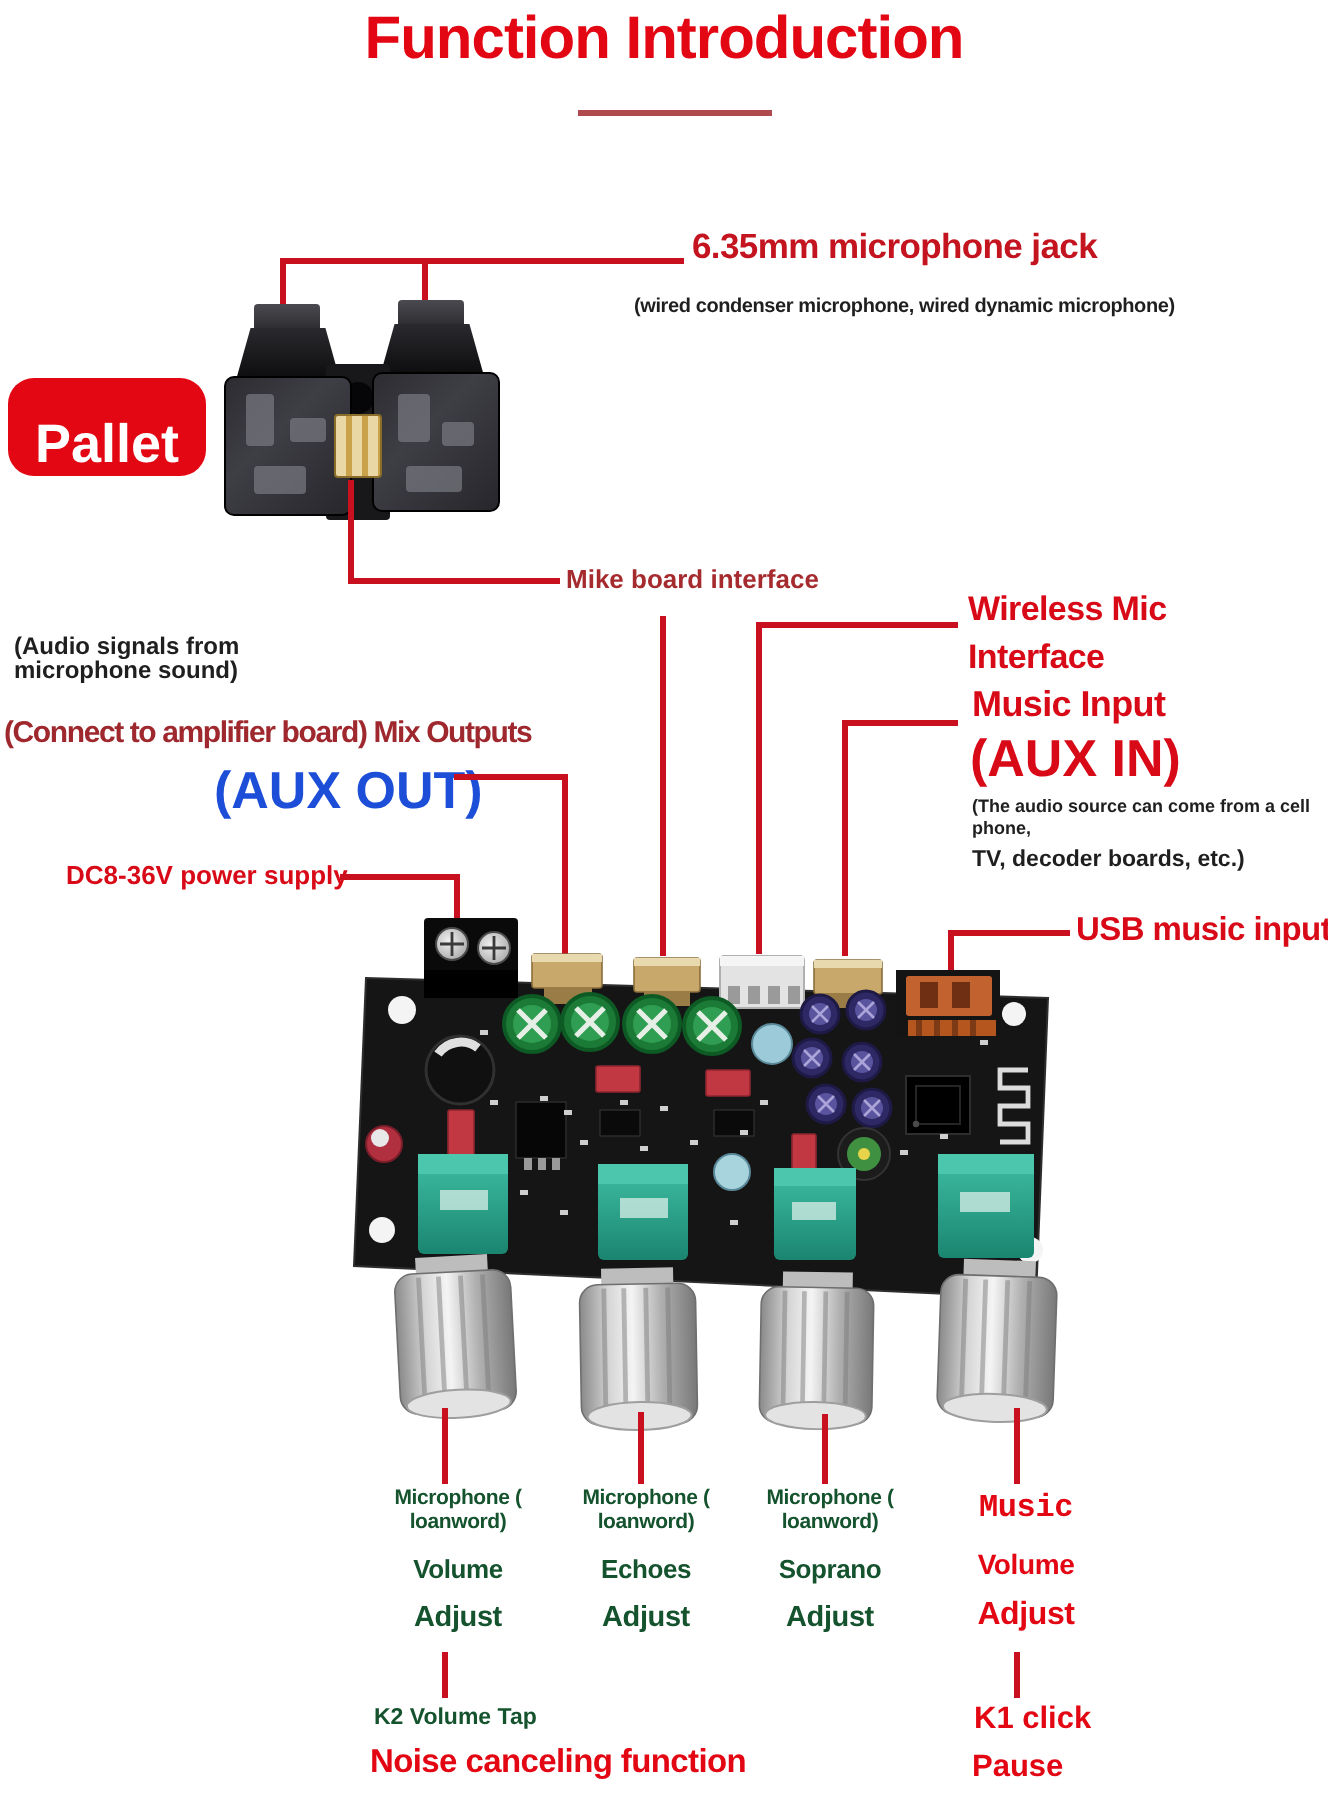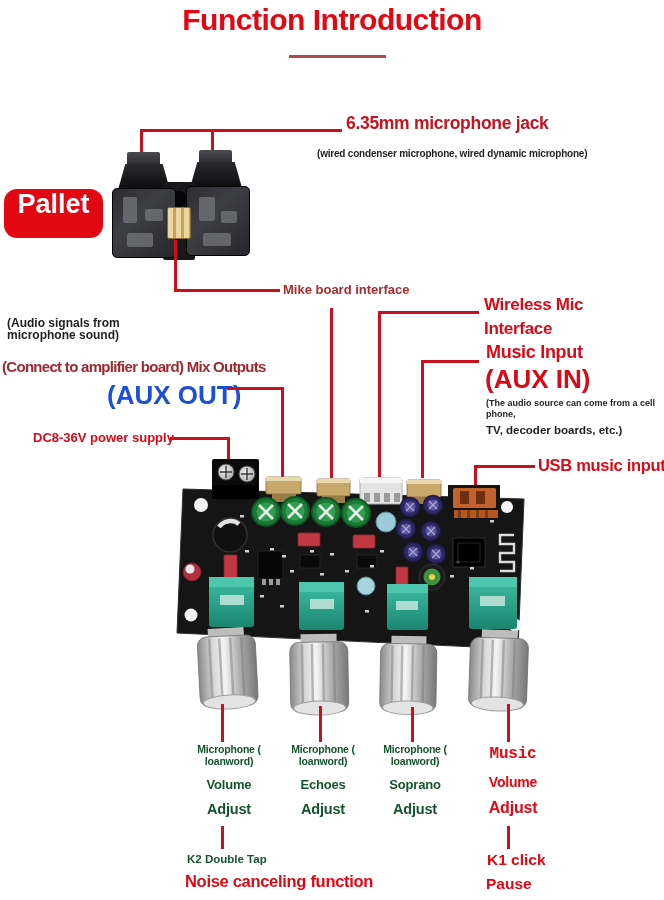--- a/index.html
+++ b/index.html
@@ -13,21 +13,21 @@
   .blk{color:#1f1f1f;}
   .ln{position:absolute;background:#c8101e;}
 
   
   .title{left:0;top:5px;width:664px;text-align:center;font-size:30px;letter-spacing:-0.5px;}
   .title-rule{left:289px;top:55px;width:97px;height:3px;background:#b04a4e;}
 
   
   .badge{position:absolute;left:4px;top:189px;width:99px;height:49px;background:#e30613;
          border-radius:13px;color:#fff;font-weight:bold;font-size:27px;display:flex;
-         align-items:flex-start;justify-content:center;}
+         align-items:flex-end;justify-content:center;}
 
   
   .jack-barrel{position:absolute;width:33px;height:14px;background:linear-gradient(#4a4a50,#2a2a2e);border-radius:2px;}
   .jack-nut{position:absolute;width:52px;height:26px;background:linear-gradient(#2a2a2e,#0c0c0e);
             clip-path:polygon(14% 0,86% 0,100% 100%,0 100%);}
   .jack-body{position:absolute;width:62px;height:68px;border-radius:5px;border:1px solid #000;
              background:linear-gradient(135deg,#2c2c31 0%,#3e3e45 40%,#26262b 100%);overflow:hidden;}
   .jb-detail{position:absolute;background:#75757d;opacity:.75;border-radius:2px;}
   .center-plate{position:absolute;left:163px;top:182px;width:32px;height:78px;background:#18181a;border-radius:2px;}
   .plate-hole{position:absolute;left:171px;top:191px;width:16px;height:16px;border-radius:50%;background:#060608;}
@@ -358,18 +358,18 @@
     <div class="k-top">
       <div>Music</div>
       <div></div>
     </div>
     <div class="k-mid">Volume</div>
     <div class="k-bot">Adjust</div>
   </div>
 
   <div class="ln" style="left:221px;top:826px;width:3px;height:23px"></div>
   <div class="ln" style="left:507px;top:826px;width:3px;height:23px"></div>
-  <div class="t crimson" style="left:187px;top:854px;font-size:11.5px">K2 Double Tap</div>
+  <div class="t crimson" style="left:187px;top:854px;font-size:11.5px">K2 Volume Tap</div>
   <div class="t red-title" style="left:185px;top:873px;font-size:16.5px;letter-spacing:-0.3px">Noise canceling function</div>
   <div class="t red-title" style="left:487px;top:852px;font-size:15.5px">K1 click</div>
   <div class="t red-title" style="left:486px;top:876px;font-size:15.5px">Pause</div>
 
 </div>
 
 </body></html>

